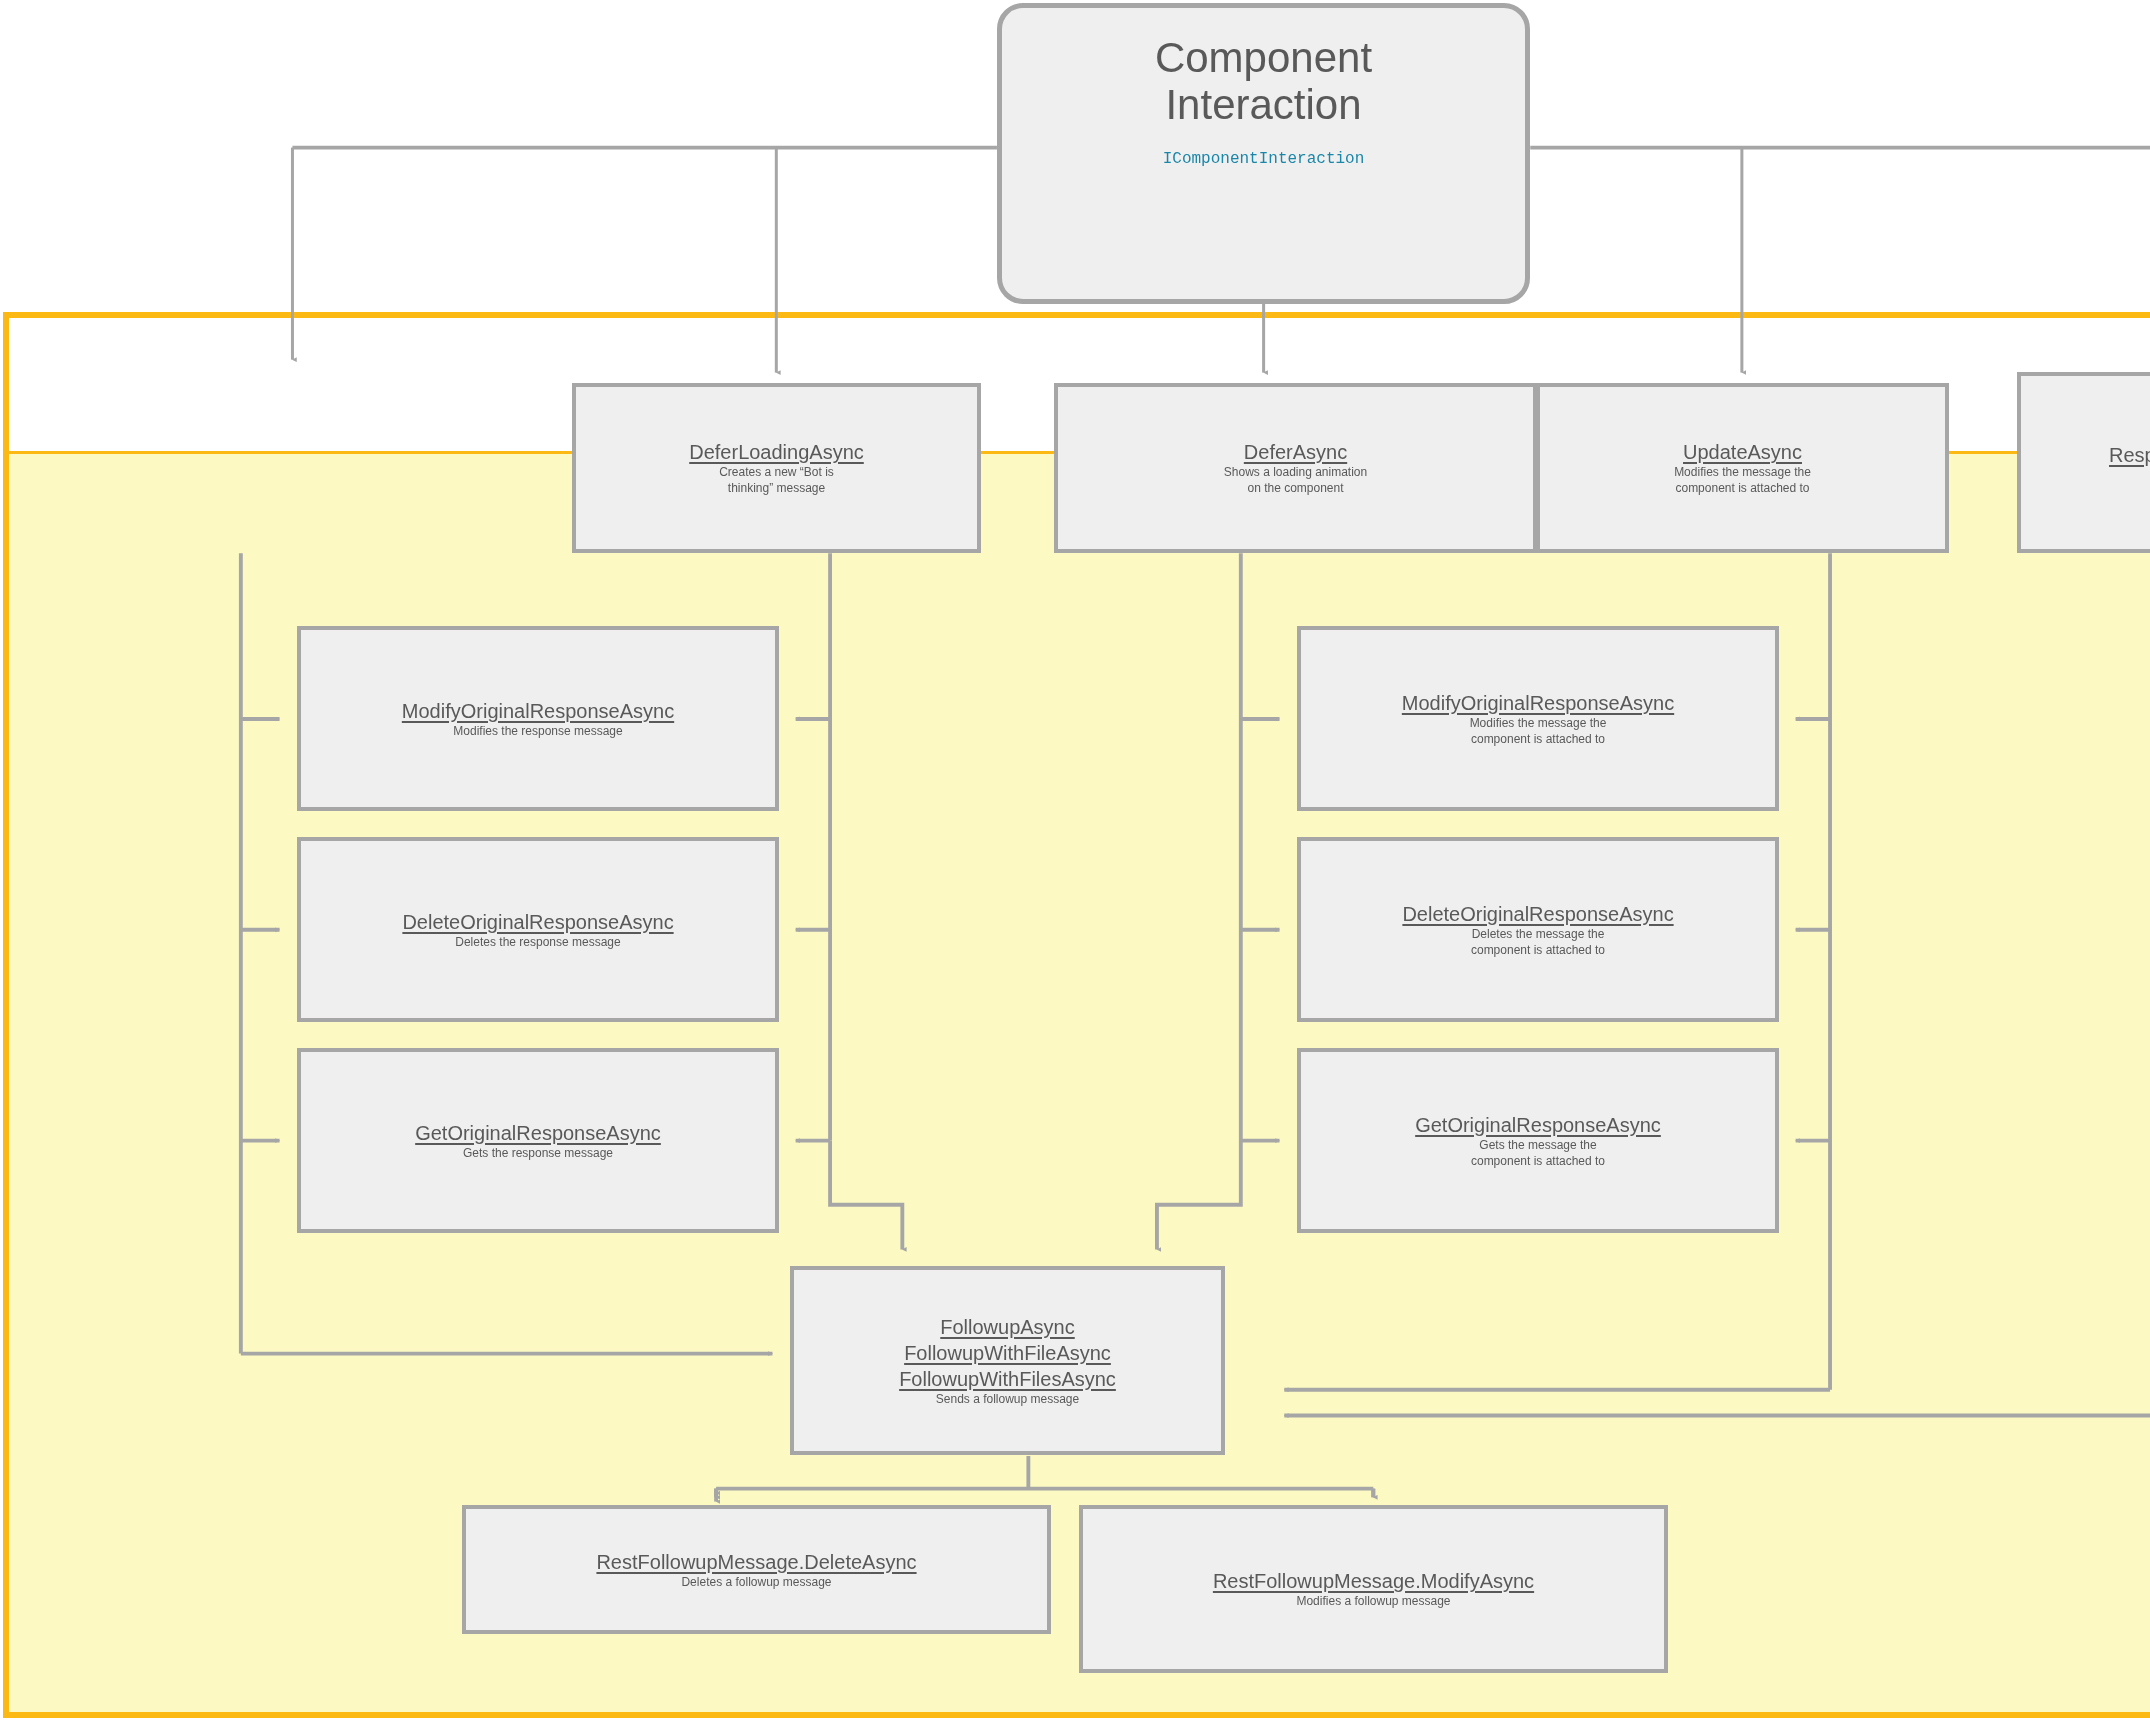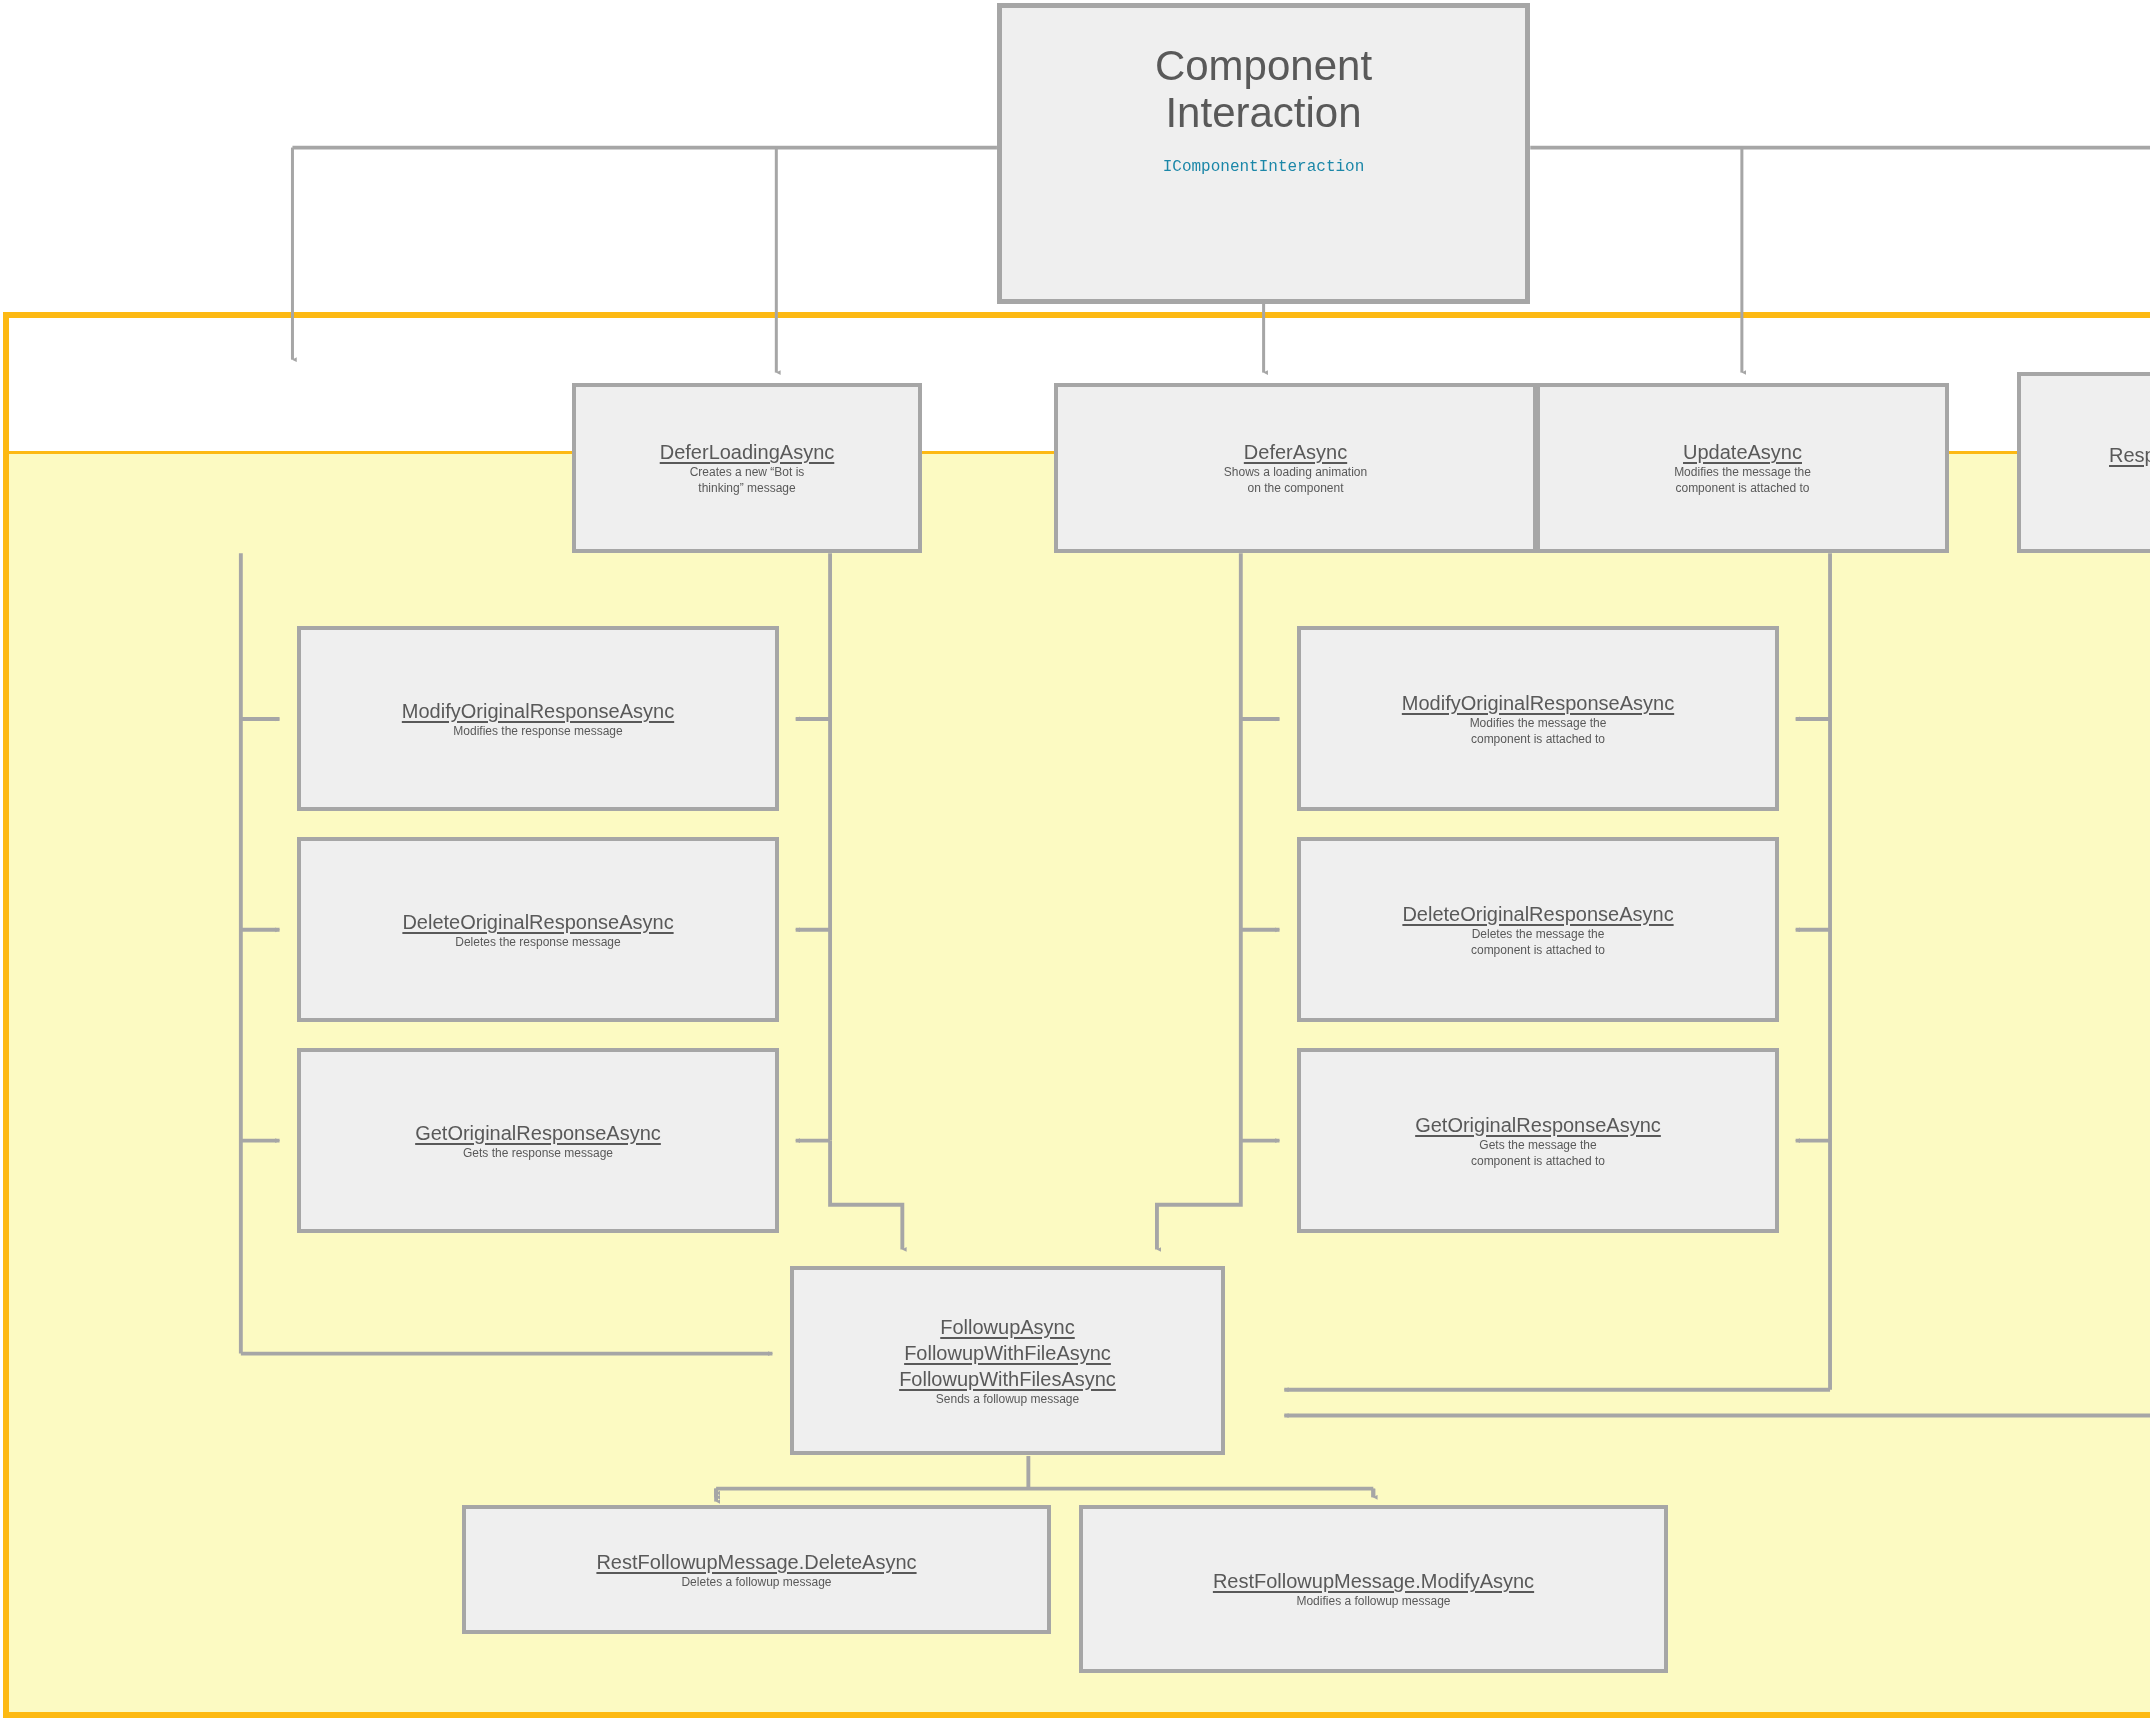--- a/index.html
+++ b/index.html
@@ -22,28 +22,28 @@
         border:4.3px solid #A6A6A6;display:flex;flex-direction:column;
         align-items:center;justify-content:center;text-align:center;
         color:#595959;}
   .node .mname{font-size:20px;line-height:1.30;text-decoration:underline;
         text-underline-offset:2.6px;text-decoration-thickness:1.7px;white-space:nowrap;}
   .node .mdesc{font-size:12px;line-height:1.32;white-space:pre-line;}
   .node .names{display:flex;flex-direction:column;align-items:center;}
 
   
   #node-root{left:997px;top:2.6px;width:533px;height:301px;
-      border-width:5.2px;justify-content:flex-start;padding-top:34px;}
+      border-width:5.2px;justify-content:flex-start;padding-top:26px;border-radius:26px;}
   #node-root .rtitle{font-size:42px;line-height:1.12;color:#595959;}
   #node-root .rtype{margin-top:22.4px;font-family:"Liberation Mono", monospace;
       font-size:16px;color:#1B87A8;letter-spacing:0px;}
 
   
   #node-respond      {left:60px;  top:372px;  width:465px;height:181px;}
-  #node-deferloading {left:572px; top:383px;  width:350px; height:170px;}
+  #node-deferloading {left:572px; top:383px;  width:409px; height:170px;}
   #node-defer        {left:1054px; top:383px;  width:483px; height:170px;}
   #node-update       {left:1536px; top:383px;  width:413px; height:170px;}
   #node-modal        {left:2017px; top:372px;  width:413px; height:181px;}
 
   
   #node-l-modify {left:297px;top:626px;width:482px;height:185px;}
   #node-l-delete {left:297px;top:837px;width:482px;height:185px;}
   #node-l-get    {left:297px;top:1048px;width:482px;height:185px;}
 
   

